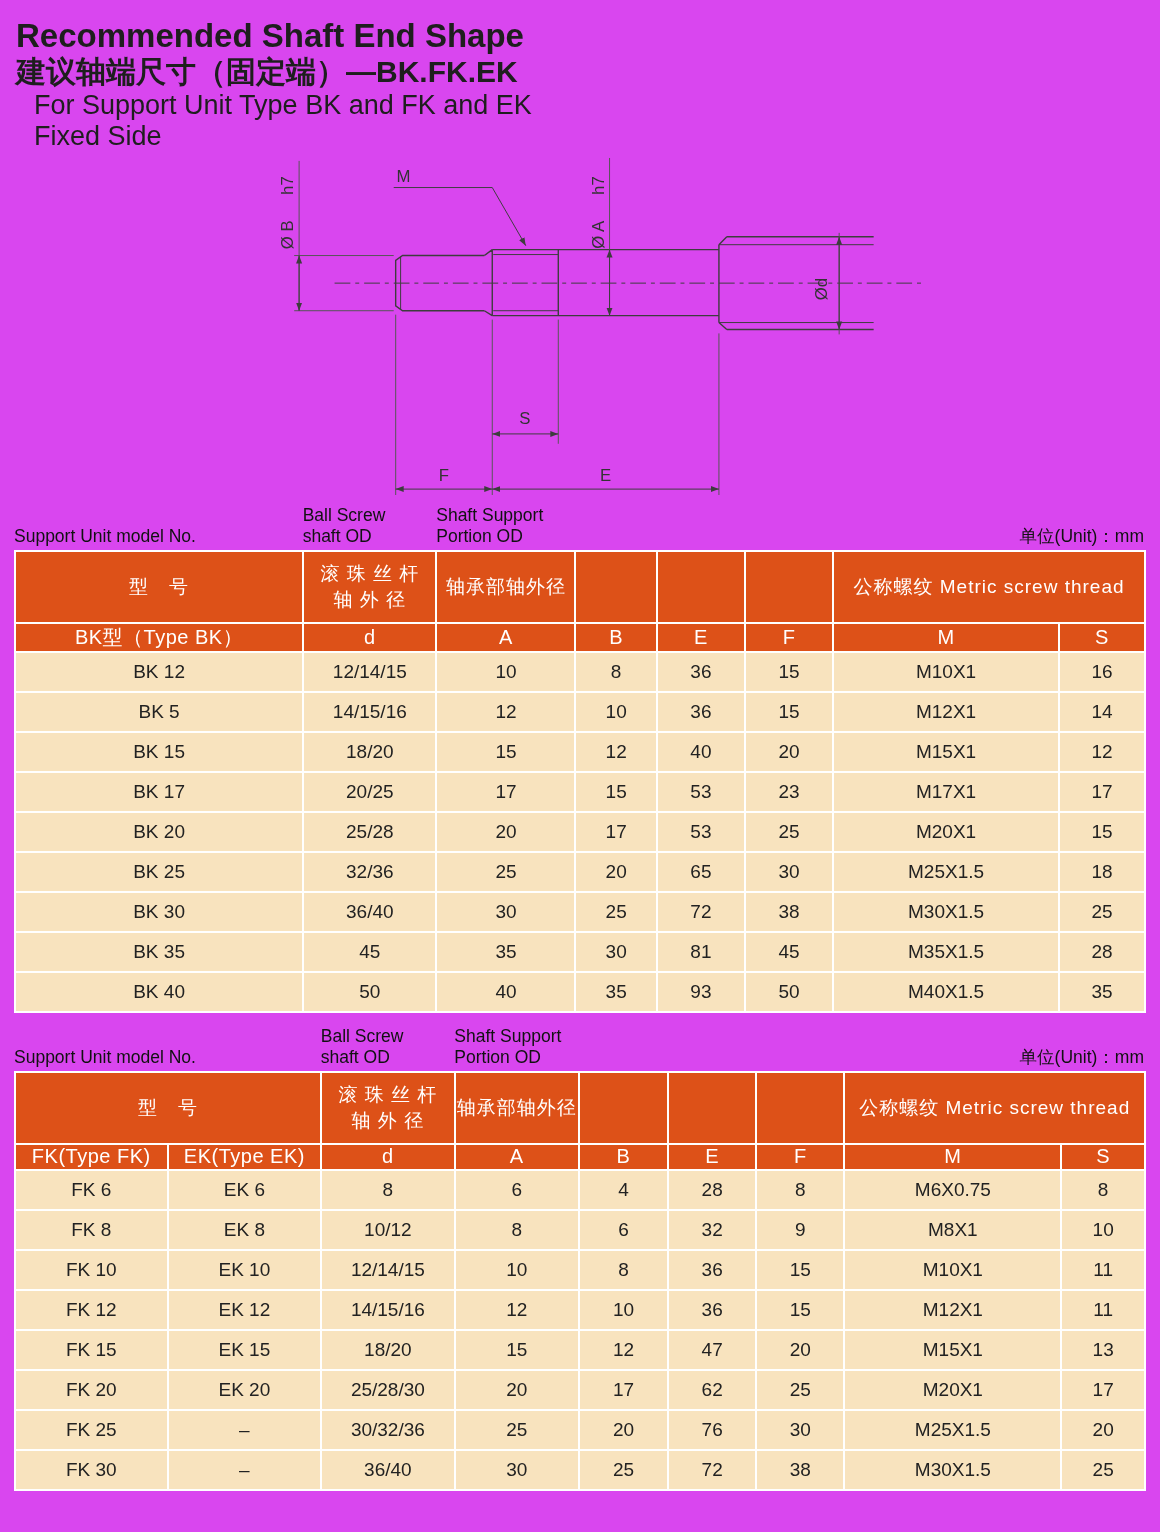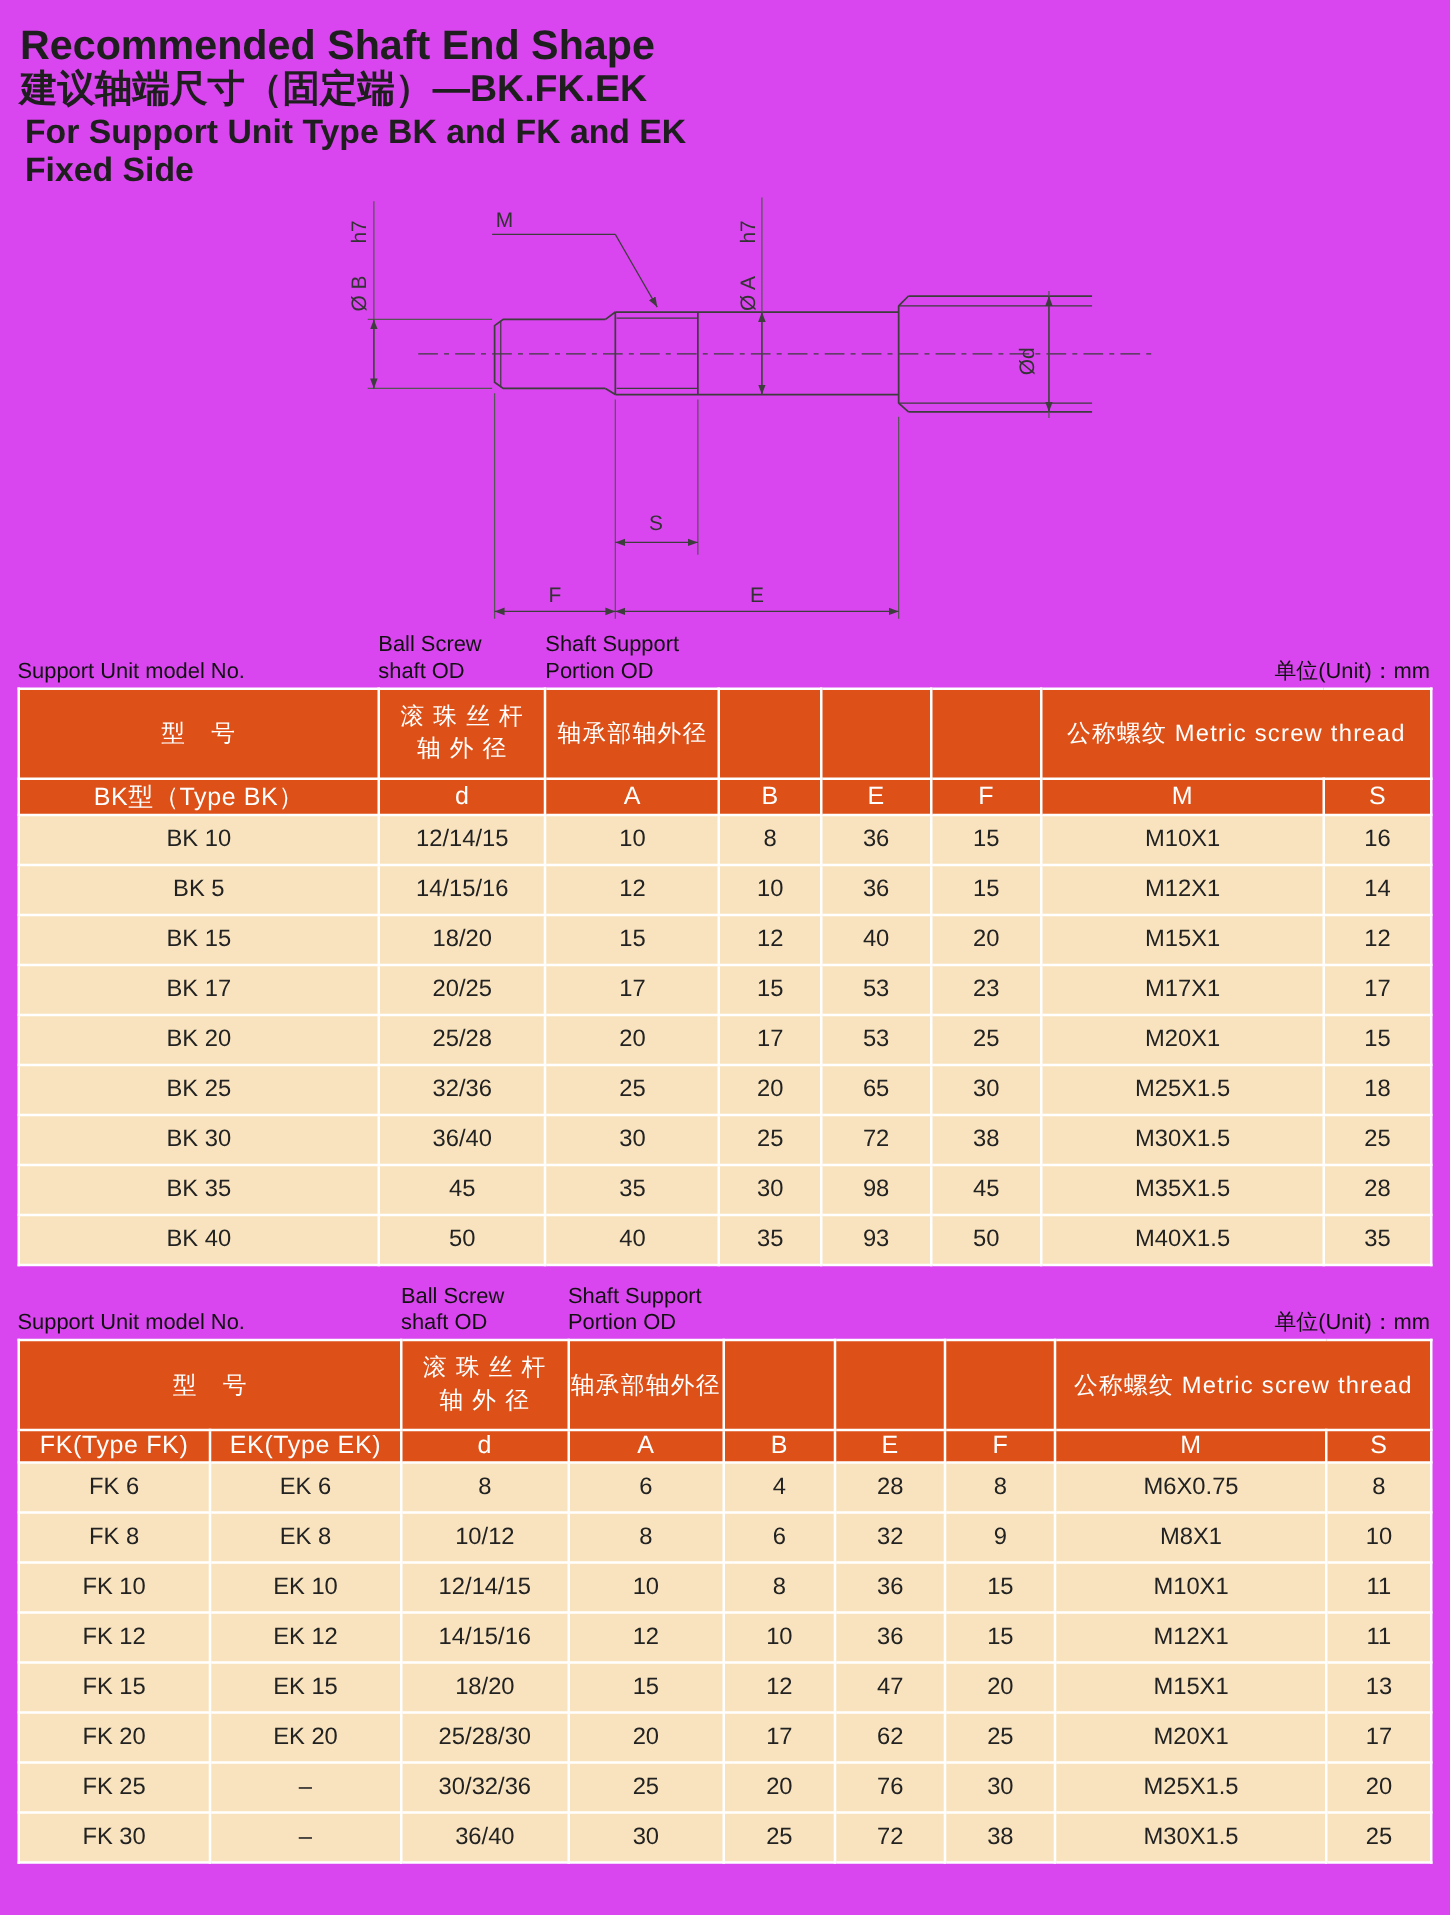--- a/index.html
+++ b/index.html
@@ -15,21 +15,21 @@
     width:1160px;height:1532px;
     background:#d946ef;
     overflow:hidden;
     font-family:"Liberation Sans", sans-serif;
     color:var(--ink);
   }
   
   .titles{margin:18px 0 0 16px;}
   .titles h1{margin:0;font-size:33px;line-height:1.08;font-weight:bold;letter-spacing:0;}
   .titles h2{margin:1px 0 0 0;font-size:30px;line-height:1.15;font-weight:bold;}
-  .titles p{margin:1px 0 0 4px;font-size:27px;line-height:1.12;font-weight:bold;}
+  .titles p{margin:1px 0 0 18px;font-size:27px;line-height:1.12;font-weight:normal;}
   
   .drawing{margin:4px 0 0 228px;width:700px;height:340px;}
   .drawing svg{display:block;}
   .drawing text{font-family:"Liberation Sans",sans-serif;font-size:17px;fill:#333;}
   
   .tablock{margin:0 0 0 14px;width:1132px;}
   .caps{position:relative;height:54px;font-size:17.5px;color:#111;}
   .caps span{position:absolute;bottom:3px;white-space:pre-line;line-height:1.18;}
   .caps .unit{right:2px;text-align:right;}
   table.data{width:1132px;border-collapse:collapse;table-layout:fixed;}
@@ -149,21 +149,21 @@
           <th>A</th>
           <th>B</th>
           <th>E</th>
           <th>F</th>
           <th>M</th>
           <th>S</th>
         </tr>
       </thead>
       <tbody>
           <tr>
-            <td>BK 10</td>
+            <td>BK 12</td>
             <td>12/14/15</td>
             <td>10</td>
             <td>8</td>
             <td>36</td>
             <td>15</td>
             <td>M10X1</td>
             <td>16</td>
           </tr>
           <tr>
             <td>BK 5</td>
@@ -223,21 +223,21 @@
             <td>72</td>
             <td>38</td>
             <td>M30X1.5</td>
             <td>25</td>
           </tr>
           <tr>
             <td>BK 35</td>
             <td>45</td>
             <td>35</td>
             <td>30</td>
-            <td>98</td>
+            <td>81</td>
             <td>45</td>
             <td>M35X1.5</td>
             <td>28</td>
           </tr>
           <tr>
             <td>BK 40</td>
             <td>50</td>
             <td>40</td>
             <td>35</td>
             <td>93</td>

